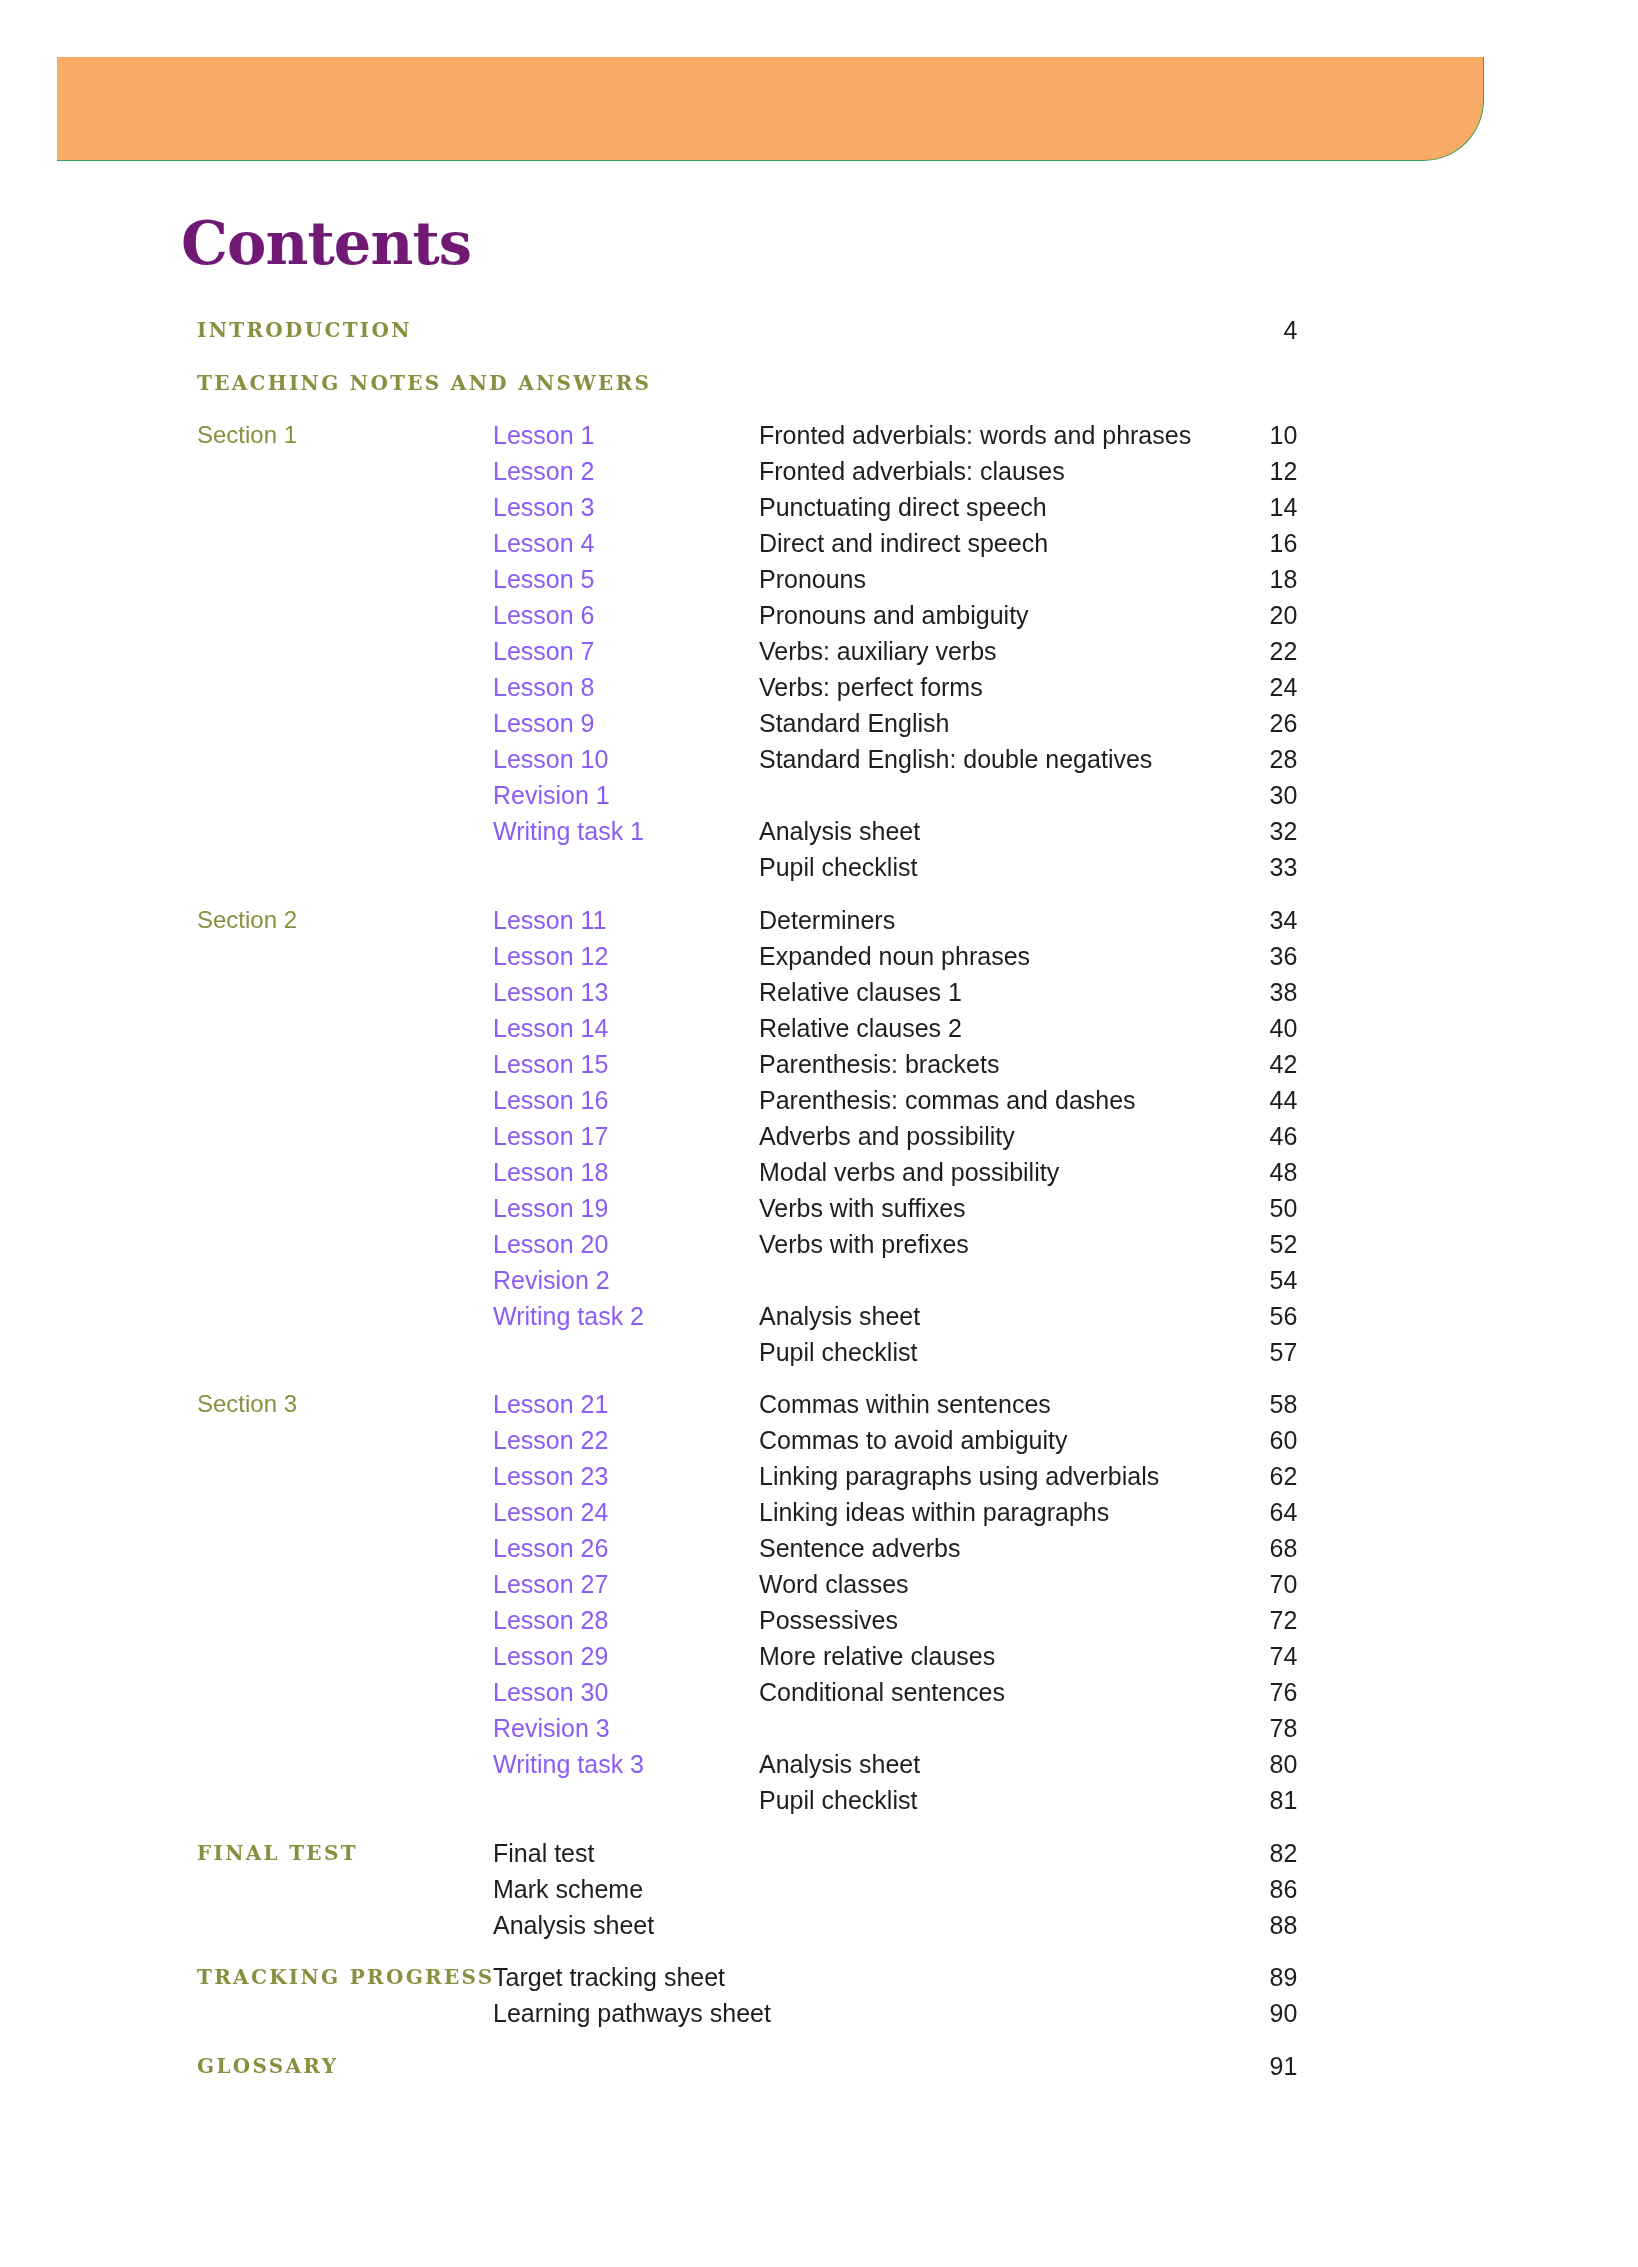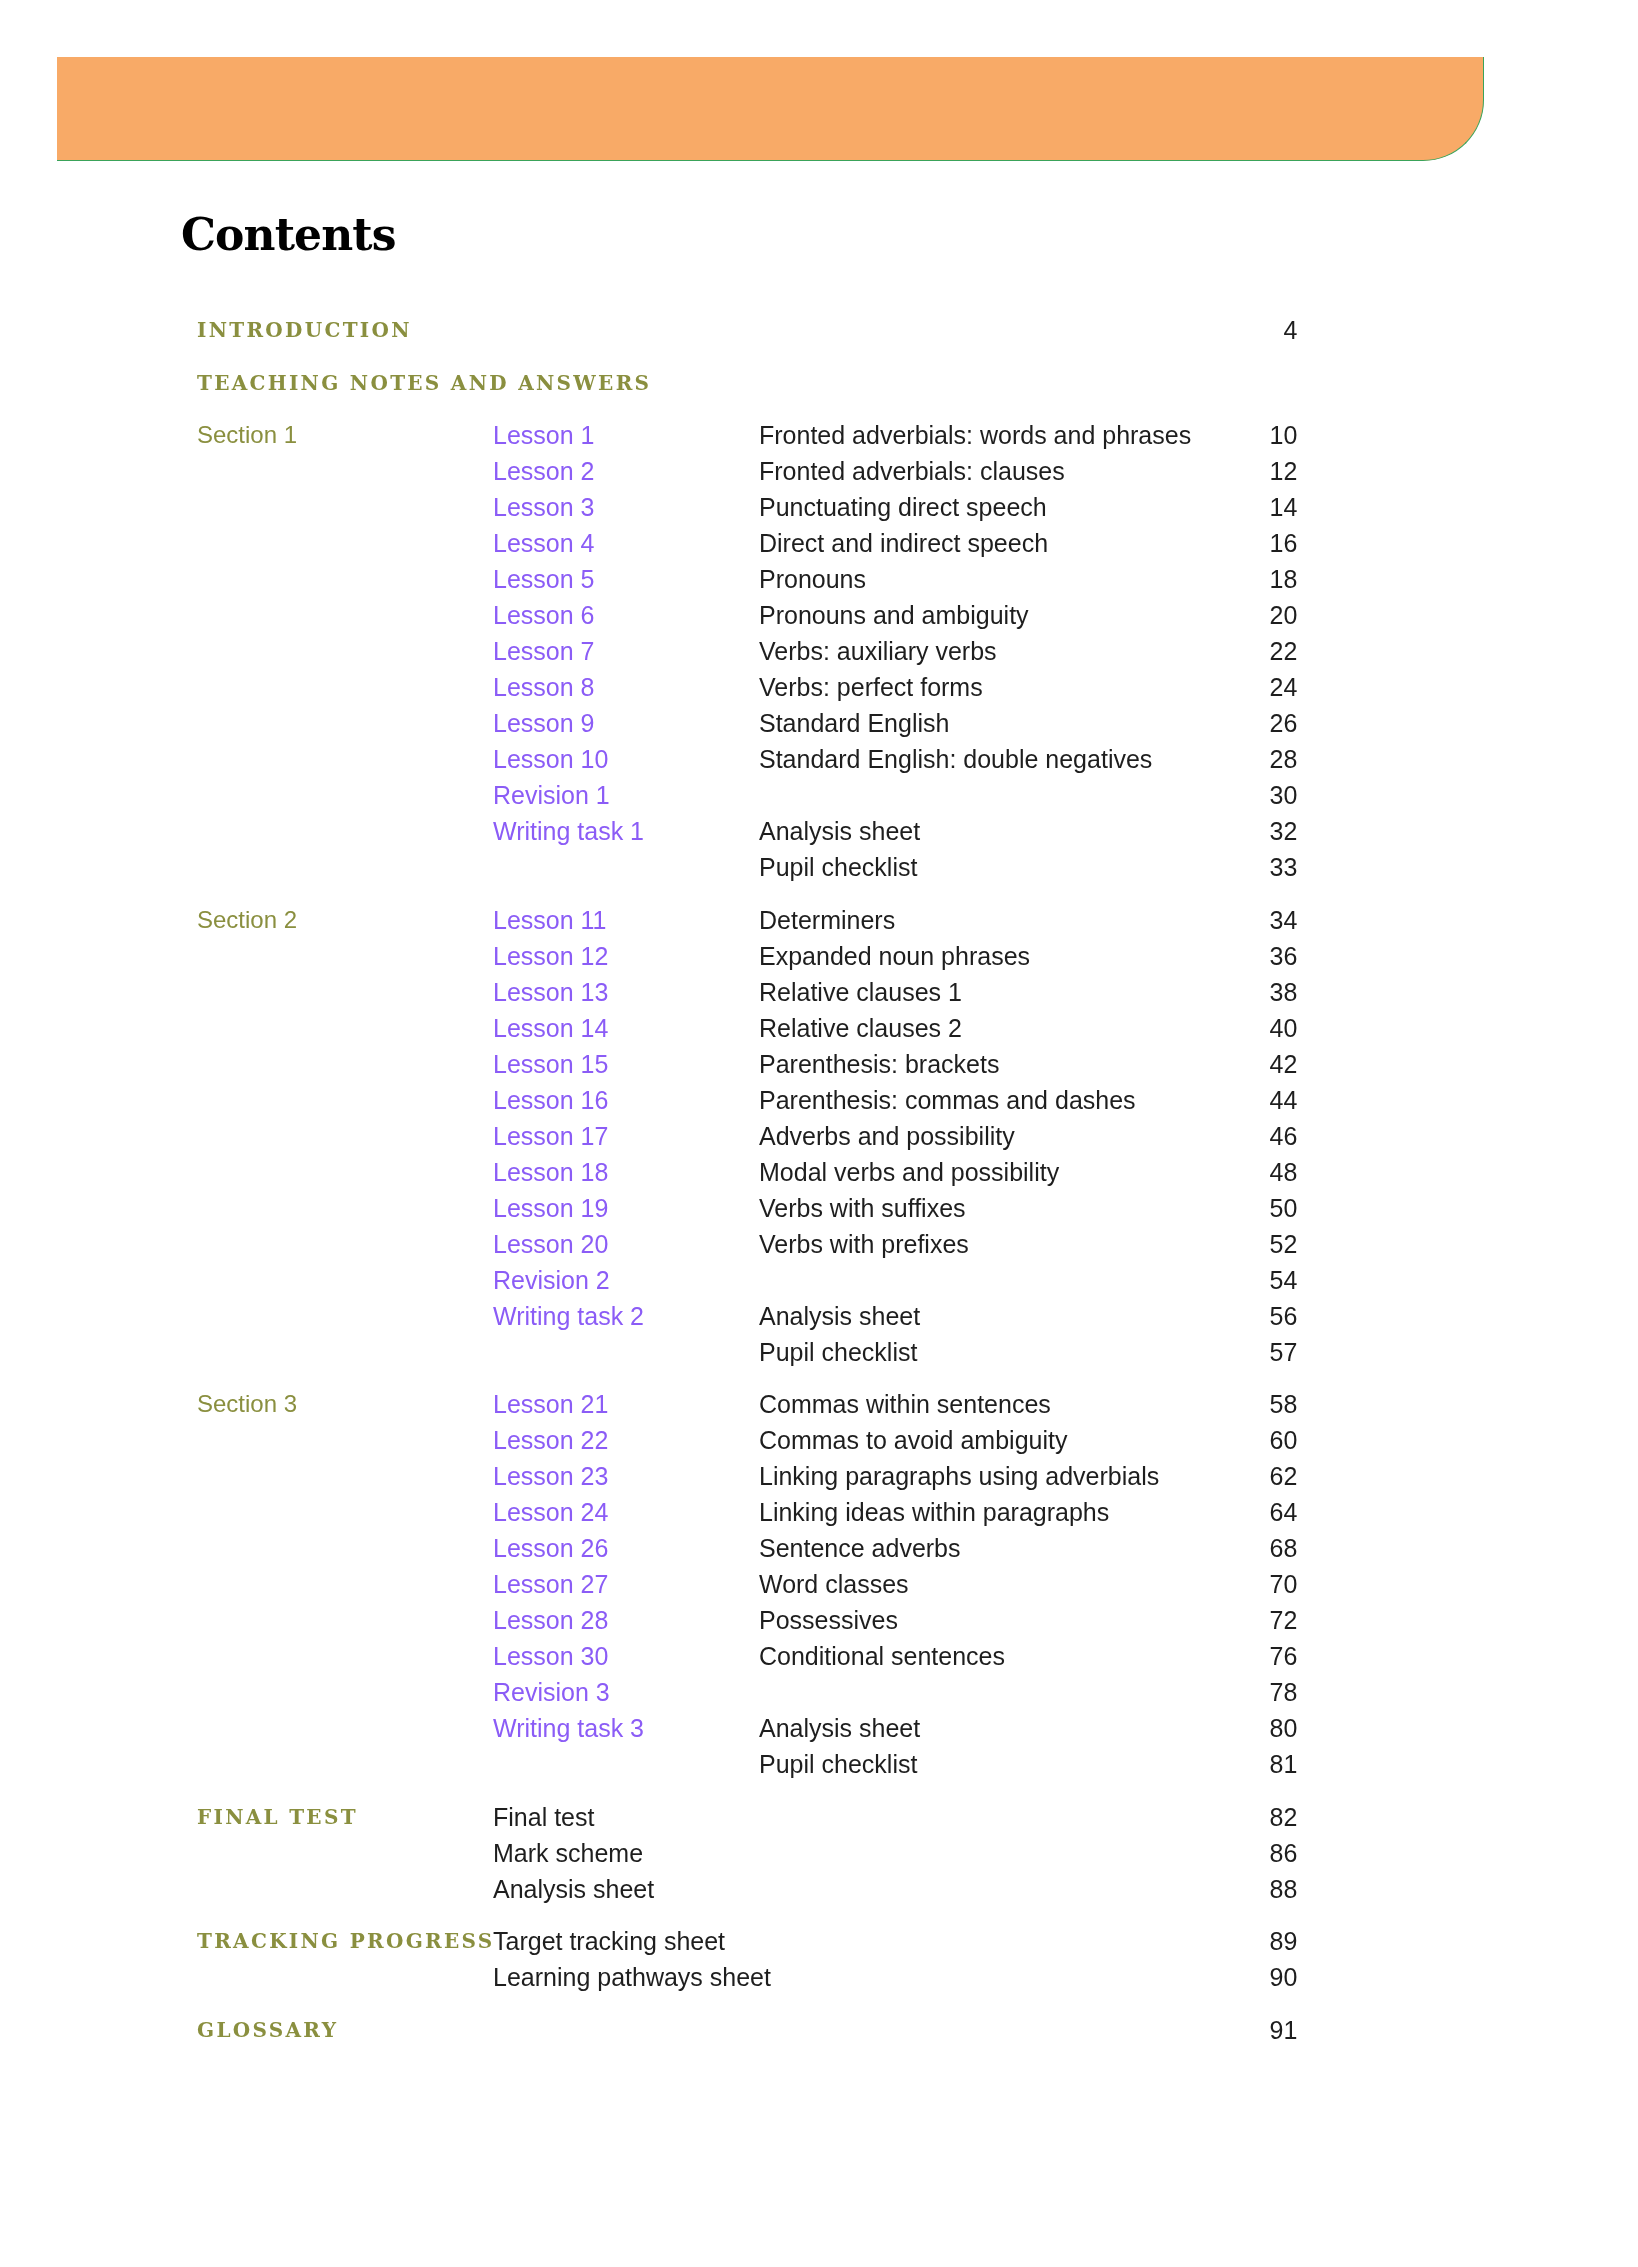--- a/index.html
+++ b/index.html
@@ -2,22 +2,22 @@
 <html style="font-size:14.7px"><head>
 <meta charset="utf-8">
 <style>
   html, body { margin:0; padding:0; background:#ffffff; }
   body { width:1638px; height:2267px; position:relative; overflow:hidden;
          font-family:"Liberation Sans", sans-serif; }
   .band { position:absolute; left:57px; top:57px; width:1427px; height:104px;
           background:#f8aa67; border-bottom:1.8px solid #3aa35a; border-right:1.8px solid #3aa35a;
           border-bottom-right-radius:61px; box-sizing:border-box; }
   .title { position:absolute; left:181px; top:209px; margin:0;
-           font-family:"DejaVu Serif", serif; font-weight:bold; font-size:44px;
-           color:#000000; letter-spacing:-0.9px; }
+           font-family:"DejaVu Serif", serif; font-weight:bold; font-size:59px;
+           color:#701a75; letter-spacing:-0.9px; }
   .toc { position:absolute; left:181px; top:312px; width:1120px; }
   .row { position:relative; height:36px; font-size:25px; line-height:36px; }
   .gap { height:16.5px; }
   .c1 { position:absolute; left:0; color:#8a8f3f;margin-left:16px; }
   .c1.caps { font-family:"DejaVu Serif", serif; font-weight:bold; font-size:20px;
              letter-spacing:2.3px; }
   .c1.sec { font-weight:normal; font-size:24px; }
   .c2 { position:absolute; left:312px; color:#8b5cf6; }
   .c2.dark { color:#1e1e1e; }
   .c3 { position:absolute; left:578px; color:#1e1e1e; }
@@ -200,20 +200,25 @@
         <span class="c2">Lesson 27</span>
         <span class="c3">Word classes</span>
         <span class="pg">70</span>
       </div>
       <div class="row">
         <span class="c2">Lesson 28</span>
         <span class="c3">Possessives</span>
         <span class="pg">72</span>
       </div>
       <div class="row">
+        <span class="c2">Lesson 29</span>
+        <span class="c3">More relative clauses</span>
+        <span class="pg">74</span>
+      </div>
+      <div class="row">
         <span class="c2">Lesson 30</span>
         <span class="c3">Conditional sentences</span>
         <span class="pg">76</span>
       </div>
       <div class="row">
         <span class="c2">Revision 3</span>
         <span class="pg">78</span>
       </div>
       <div class="row">
         <span class="c2">Writing task 3</span>

